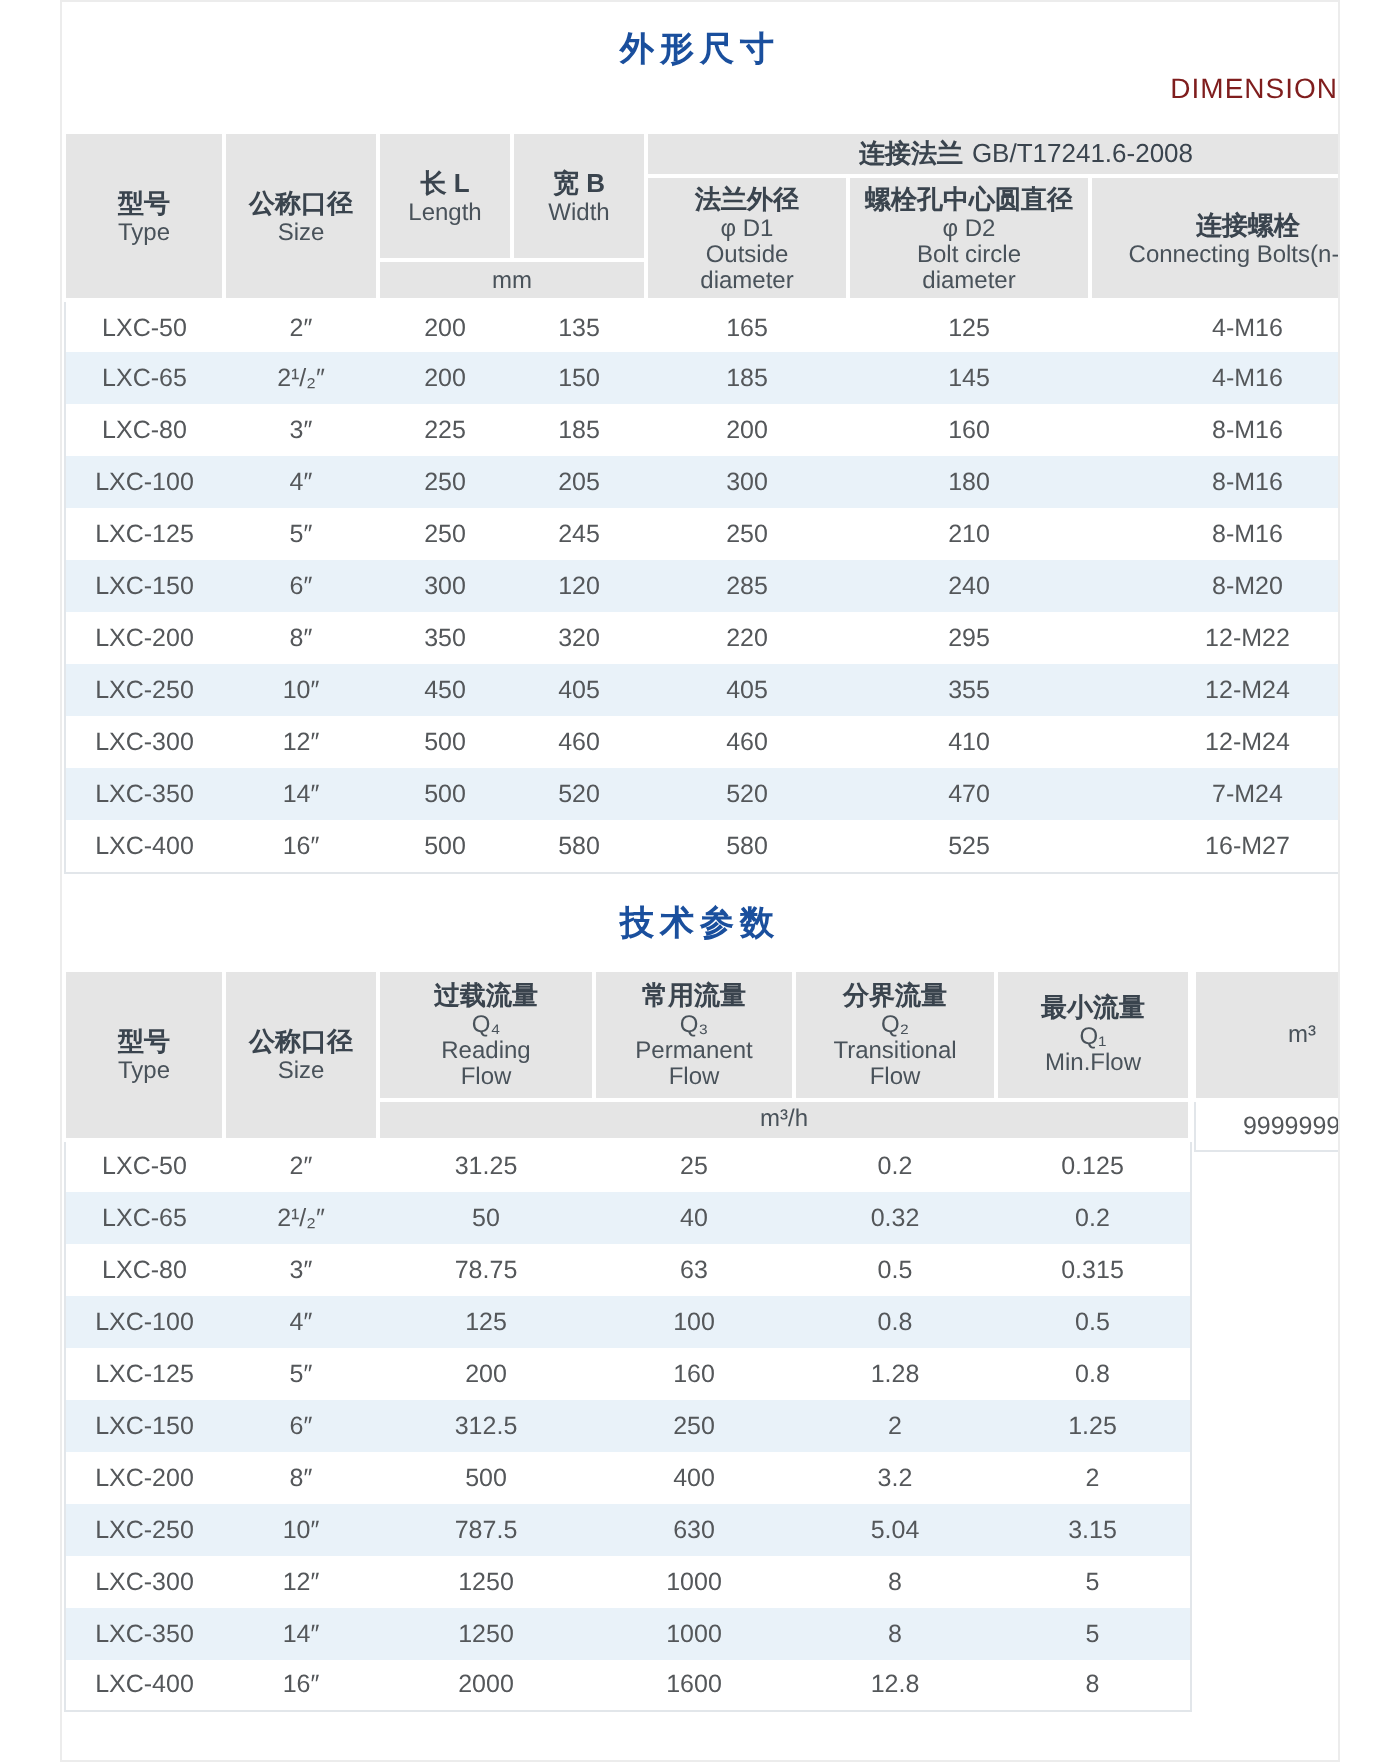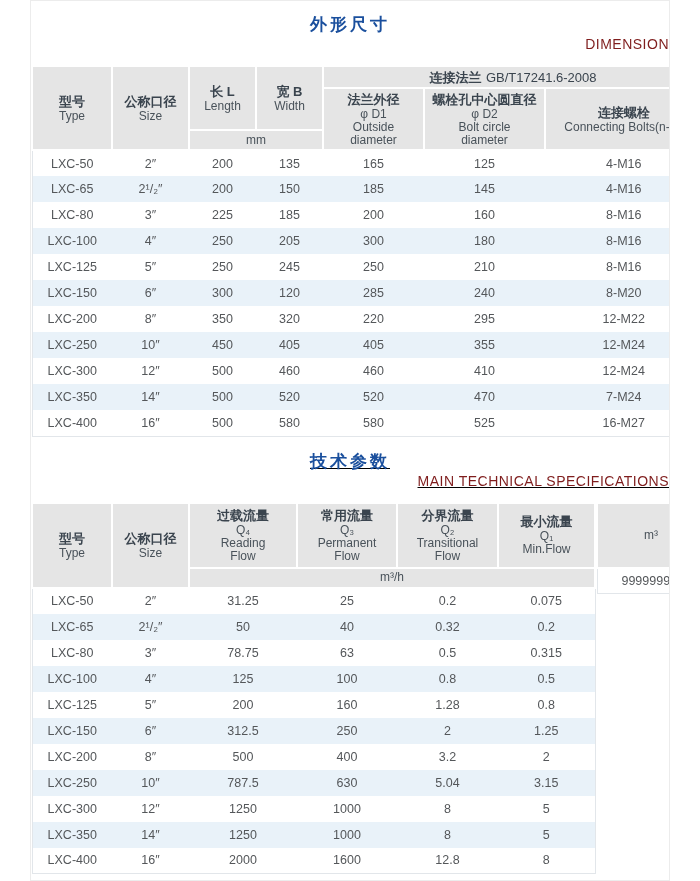--- a/index.html
+++ b/index.html
@@ -3,21 +3,21 @@
 <meta charset="utf-8">
 <style>
   * { box-sizing: border-box; }
   html,body { margin:0; padding:0; background:#fff; }
   body { font-family:"Liberation Sans","DejaVu Sans",sans-serif; }
   .sheet {
     width:640px; height:881px; margin:0 auto; background:#fff;
     border:1px solid #ececec; padding-top:13px; overflow:hidden;
   }
   .sec-title { text-align:center; }
-  .sec-title.second { margin-top:14px;text-decoration:underline; }
+  .sec-title.second { margin-top:14px; }
   .t-zh { font-size:17px; font-weight:bold; color:#1a4f9d; letter-spacing:3px; line-height:21px; }
   .t-en { font-size:14px; color:#7f1d1d; letter-spacing:0.5px; line-height:17px; margin-top:1px;text-align:right; }
 
   table.grid { border-collapse:collapse; table-layout:fixed; border:1px solid #e2e6ea; }
   .dim { width:671px; margin:12px auto 0; }
   .grid th {
     background:#e5e5e5; border:2px solid #fff; padding:1px 0;
     font-weight:normal; vertical-align:middle; text-align:center;
   }
   .hzh { font-size:13px; font-weight:bold; color:#3a444e; line-height:16px; }
@@ -216,21 +216,20 @@
           <td>580</td>
           <td>580</td>
           <td>525</td>
           <td>16-M27</td>
         </tr>
       </tbody>
   </table>
 
   <div class="sec-title second">
     <div class="t-zh">技术参数</div>
-    <div class="t-en">MAIN TECHNICAL SPECIFICATIONS</div>
   </div>
 
   <div class="spec-wrap">
     <table class="grid spec">
       <colgroup>
         <col style="width:80px">
           <col style="width:77px">
           <col style="width:108px">
         <col style="width:100px">
           <col style="width:101px">
@@ -277,21 +276,21 @@
         </tr>
       </thead>
       <tbody>
 
           <tr>
             <td>LXC-50</td>
             <td>2″</td>
             <td>31.25</td>
             <td>25</td>
             <td>0.2</td>
-            <td>0.075</td>
+            <td>0.125</td>
           </tr>
 
           <tr>
             <td>LXC-65</td>
             <td>2¹/₂″</td>
             <td>50</td>
             <td>40</td>
             <td>0.32</td>
             <td>0.2</td>
           </tr>

